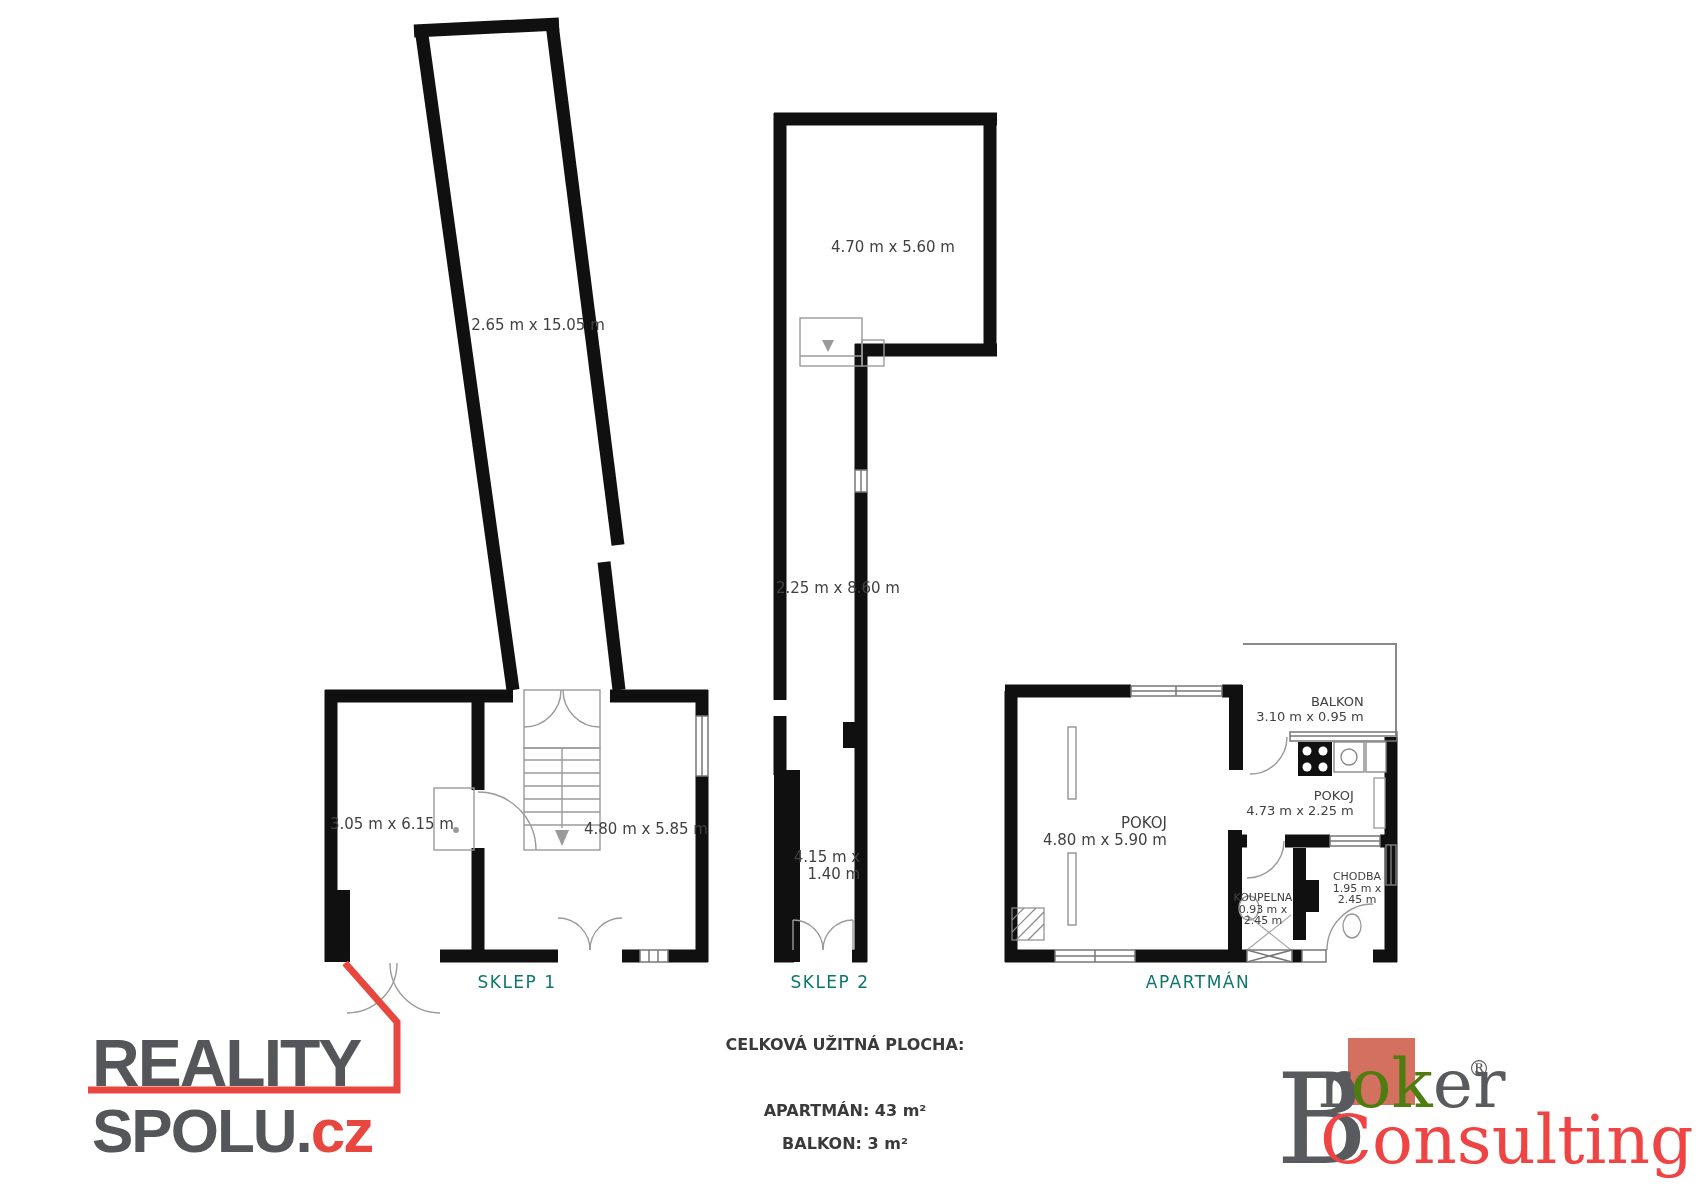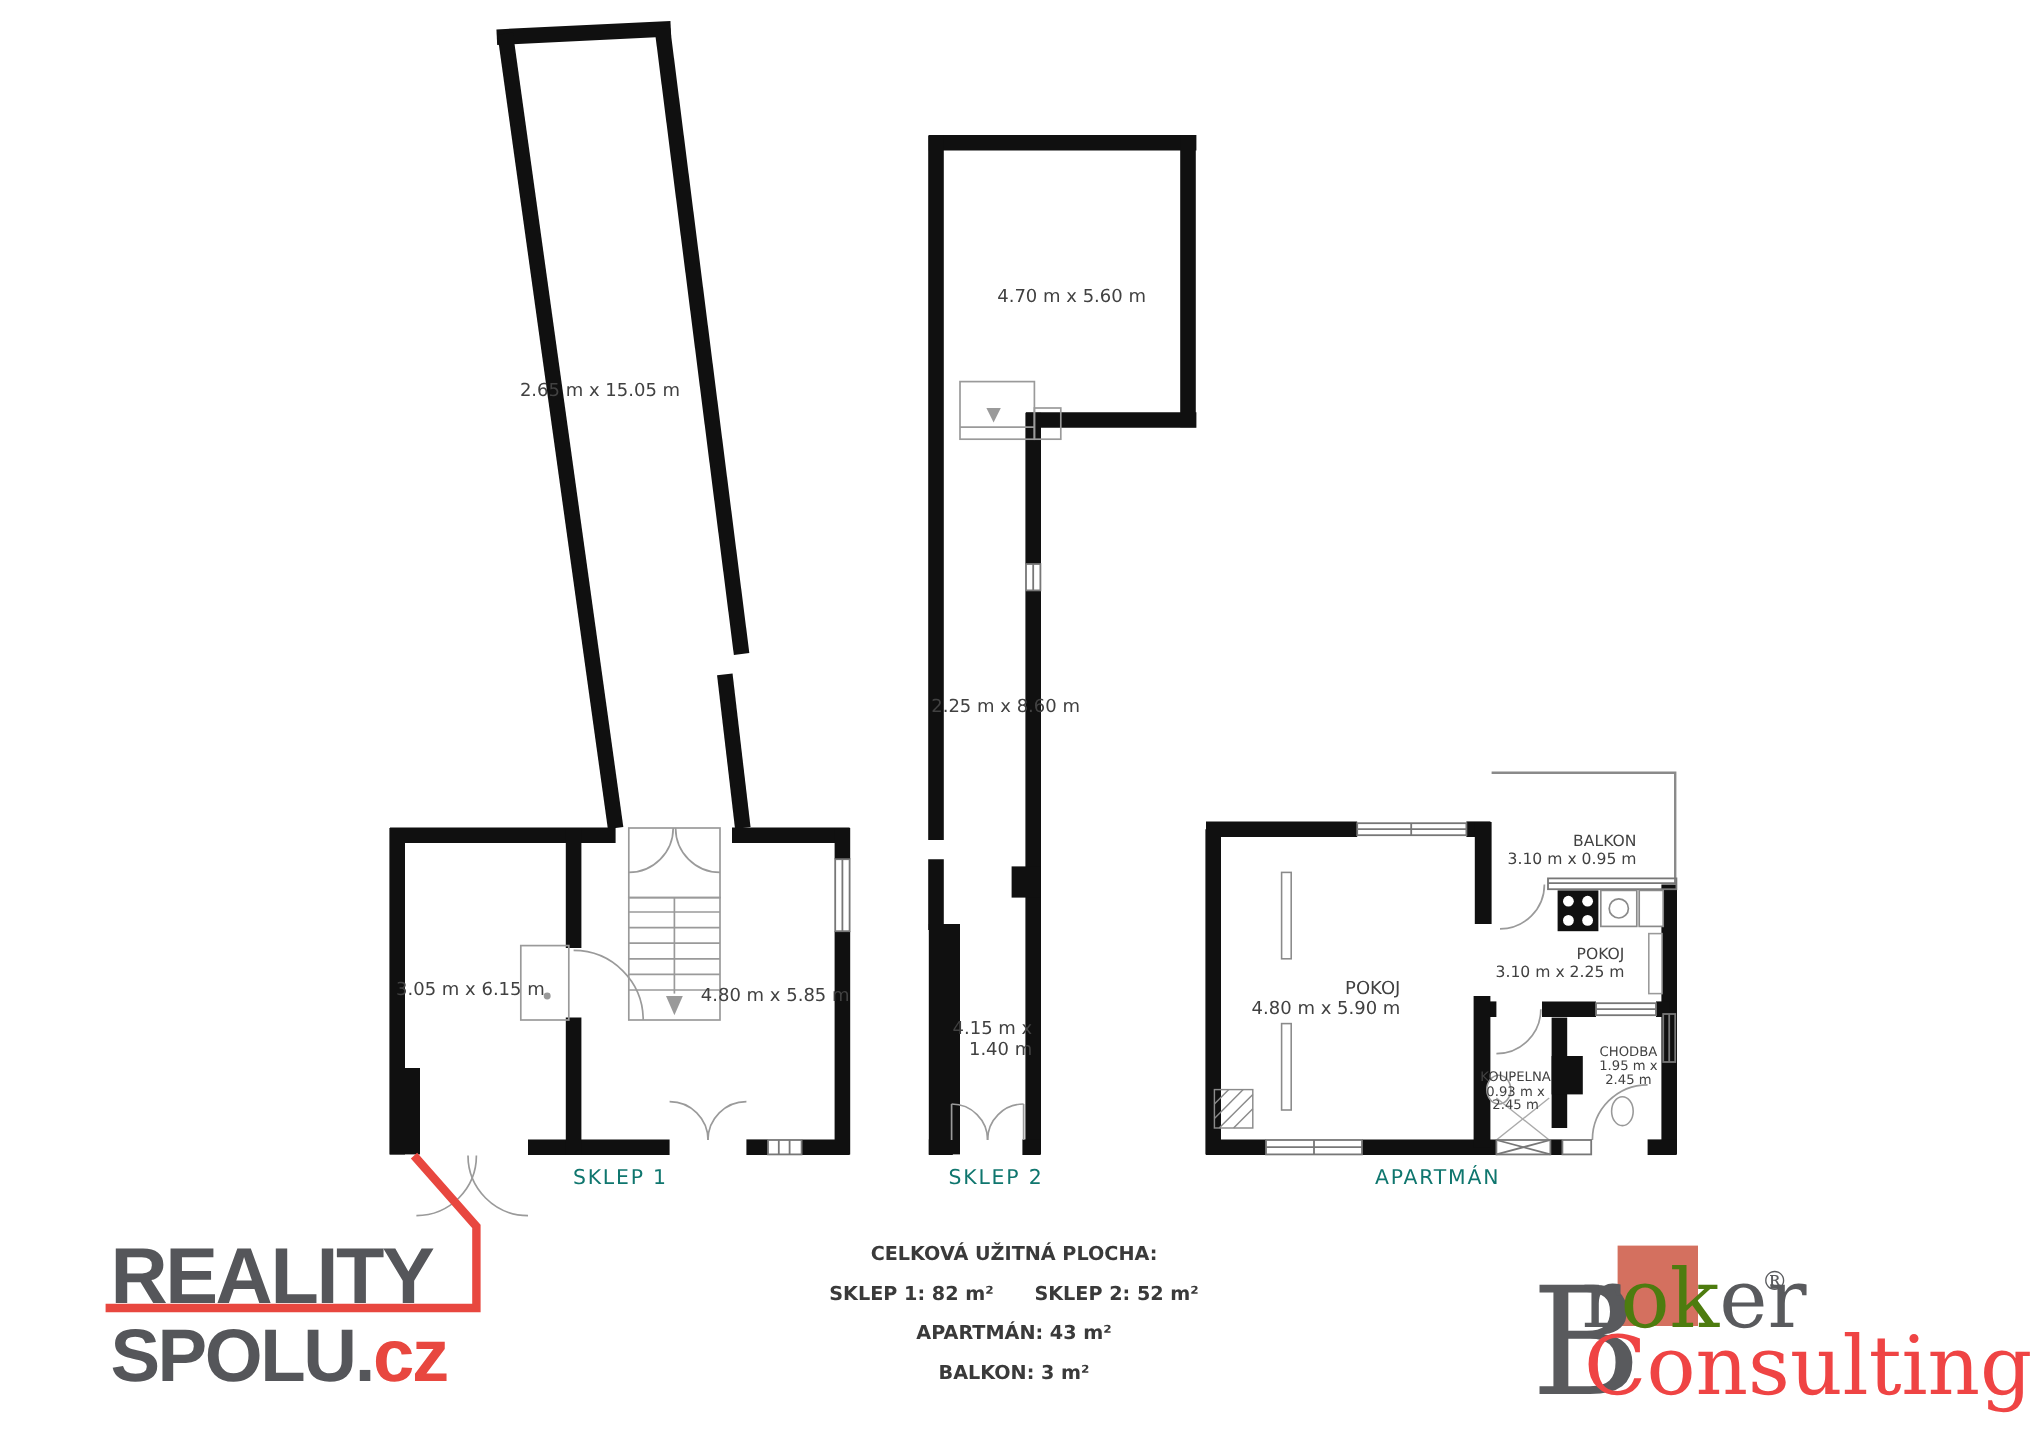--- a/index.html
+++ b/index.html
@@ -218,36 +218,36 @@
         <line x1="1012" y1="920" x2="1024" y2="908"></line>
         <line x1="1012" y1="932" x2="1036" y2="908"></line>
         <line x1="1016" y1="940" x2="1044" y2="912"></line>
         <line x1="1028" y1="940" x2="1044" y2="924"></line>
       </g>
     </g>
 
     <polyline points="345,963 397,1022 397,1090 88,1090" fill="none" stroke="#e8473f" stroke-width="7"></polyline>
   </svg>
 
-  <div class="lbl dim" style="left:500px;top:317px">2.65 m x 15.05 m</div>
+  <div class="lbl dim" style="left:538px;top:317px">2.65 m x 15.05 m</div>
   <div class="lbl dim" style="left:893px;top:239px">4.70 m x 5.60 m</div>
   <div class="lbl dim" style="left:838px;top:580px">2.25 m x 8.60 m</div>
   <div class="lbl dim" style="left:392px;top:816px">3.05 m x 6.15 m</div>
   <div class="lbl dim" style="left:646px;top:821px">4.80 m x 5.85 m</div>
   <div class="lbl dim" style="left:827px;top:849px">
     <div>4.15 m x</div>
     <div>1.40 m</div>
   </div>
   <div class="lbl dim-md" style="left:1310px;top:695px">
     <div>BALKON</div>
     <div>3.10 m x 0.95 m</div>
   </div>
   <div class="lbl dim-md" style="left:1300px;top:789px">
     <div>POKOJ</div>
-    <div>3.10 m x 2.25 m</div>
+    <div>4.73 m x 2.25 m</div>
   </div>
   <div class="lbl dim" style="left:1105px;top:815px">
     <div>POKOJ</div>
     <div>4.80 m x 5.90 m</div>
   </div>
   <div class="lbl dim-sm" style="left:1263px;top:892px">
     <div>KOUPELNA</div>
     <div>0.93 m x</div>
     <div>2.45 m</div>
   </div>
@@ -255,23 +255,20 @@
     <div>CHODBA</div>
     <div>1.95 m x</div>
     <div>2.45 m</div>
   </div>
 
   <div class="lbl cap" style="left:517px;top:973px">SKLEP 1</div>
   <div class="lbl cap" style="left:830px;top:973px">SKLEP 2</div>
   <div class="lbl cap" style="left:1198px;top:973px">APARTMÁN</div>
 
   <div class="summary" style="top:1028px">CELKOVÁ UŽITNÁ PLOCHA:</div>
-  <div class="summary" style="top:1061px">
-    <span>SKLEP 1: 82 m²</span><span class="gap"></span><span>SKLEP 2: 52 m²</span>
-  </div>
   <div class="summary" style="top:1094px">APARTMÁN: 43 m²</div>
   <div class="summary" style="top:1127px">BALKON: 3 m²</div>
 
   <div class="rs-line1">REALITY</div>
   <div class="rs-line2">
     <span>SPOLU.</span><span class="rs-cz">cz</span>
   </div>
 
   <div class="bc-square"></div>
   <div class="bc-b">B</div>

